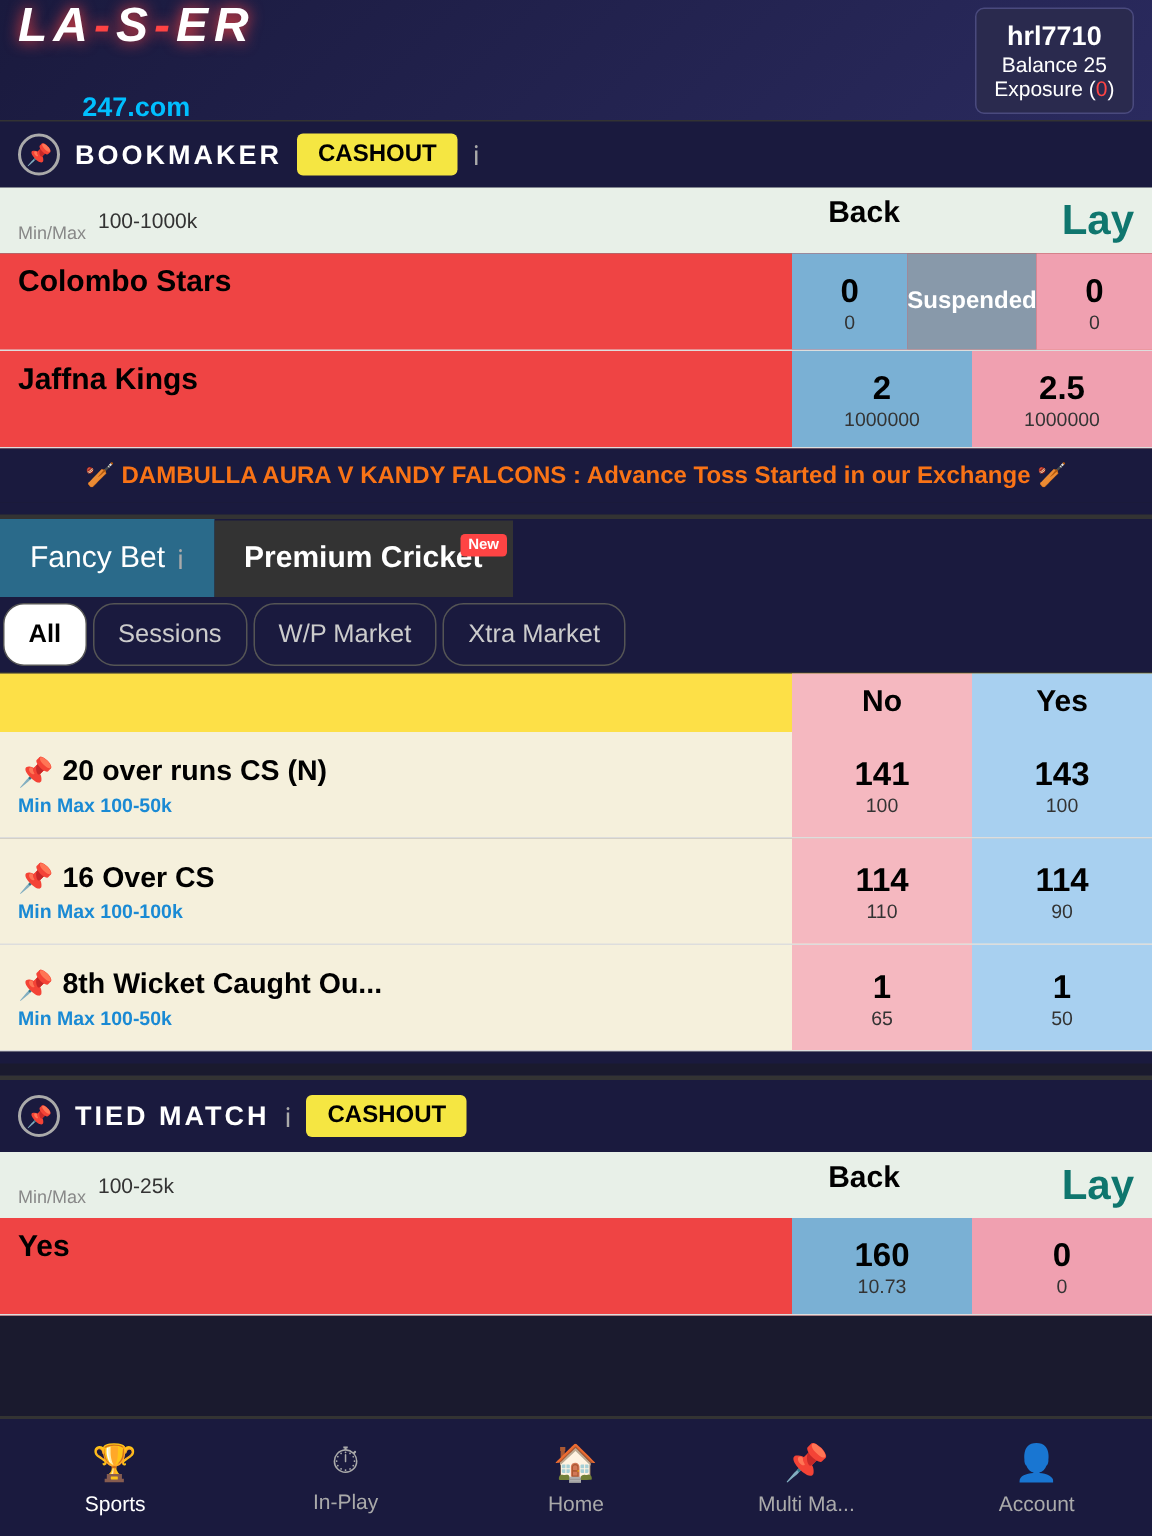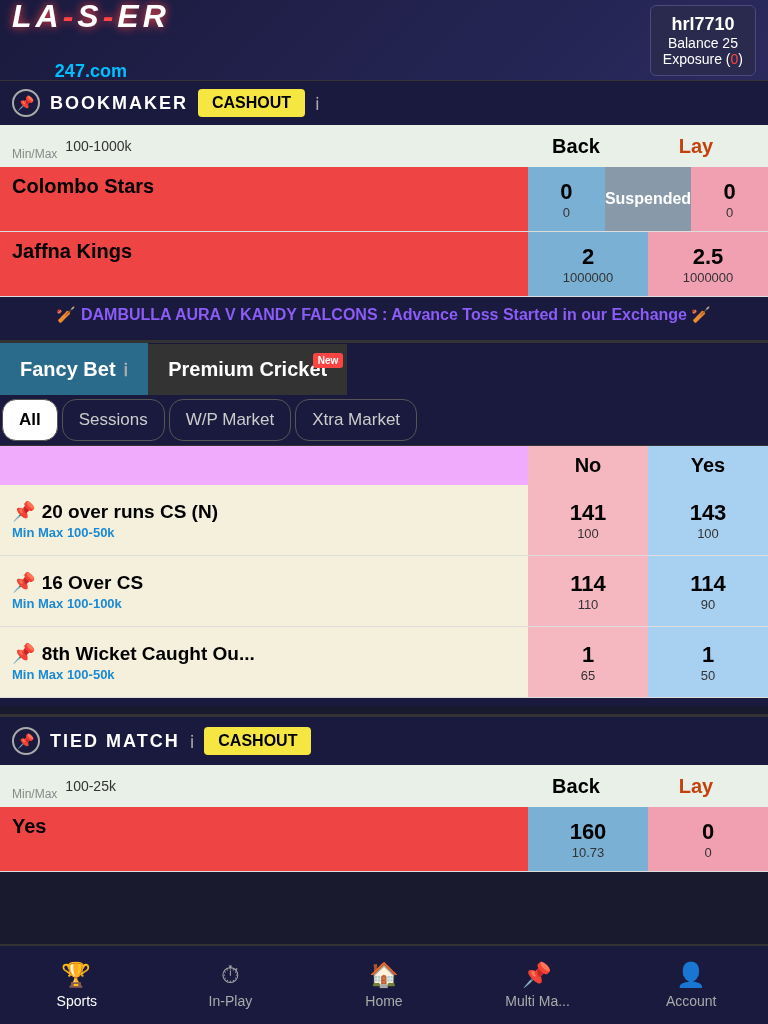--- a/index.html
+++ b/index.html
@@ -129,24 +129,24 @@
     }
     .back-header {
       width: 120px;
       text-align: center;
       font-weight: bold;
       font-size: 20px;
       color: #000;
     }
     .lay-header {
       width: 120px;
-      text-align: center;
-      font-weight: bold;
-      font-size: 20px;
-      color: #c2410c;
+      text-align: right;
+      font-weight: bold;
+      font-size: 28px;
+      color: #0f766e;
     }
 
     
     .match-row {
       background: #ef4444;
       display: flex;
       border-bottom: 1px solid #ddd;
       min-height: 64px;
     }
     .team-name {
@@ -186,36 +186,36 @@
       color: #333;
     }
 
     
     .toss-banner {
       background: #1a1a3e;
       padding: 8px 12px;
       text-align: center;
       font-size: 16px;
       font-weight: bold;
-      color: #8b5cf6;
+      color: #f97316;
     }
 
     
     .fancy-header {
       background: #1a1a3e;
       display: flex;
       align-items: center;
       padding: 0;
       border-top: 3px solid #333;
     }
     .fancy-tab {
       background: #2a6a8a;
       color: #fff;
       font-size: 20px;
-      font-weight: bold;
+      font-weight: normal;
       padding: 14px 20px;
       display: flex;
       align-items: center;
       gap: 8px;
     }
     .premium-tab {
       background: #333;
       color: #fff;
       font-size: 20px;
       font-weight: bold;
@@ -252,21 +252,21 @@
       border-radius: 14px;
     }
     .filter-tab.active {
       background: #fff;
       color: #000;
       font-weight: bold;
     }
 
     
     .fancy-cols-header {
-      background: #f0abfc;
+      background: #fde047;
       display: flex;
       align-items: center;
     }
     .no-col, .yes-col {
       width: 120px;
       text-align: center;
       font-size: 20px;
       font-weight: bold;
       padding: 8px 0;
     }

